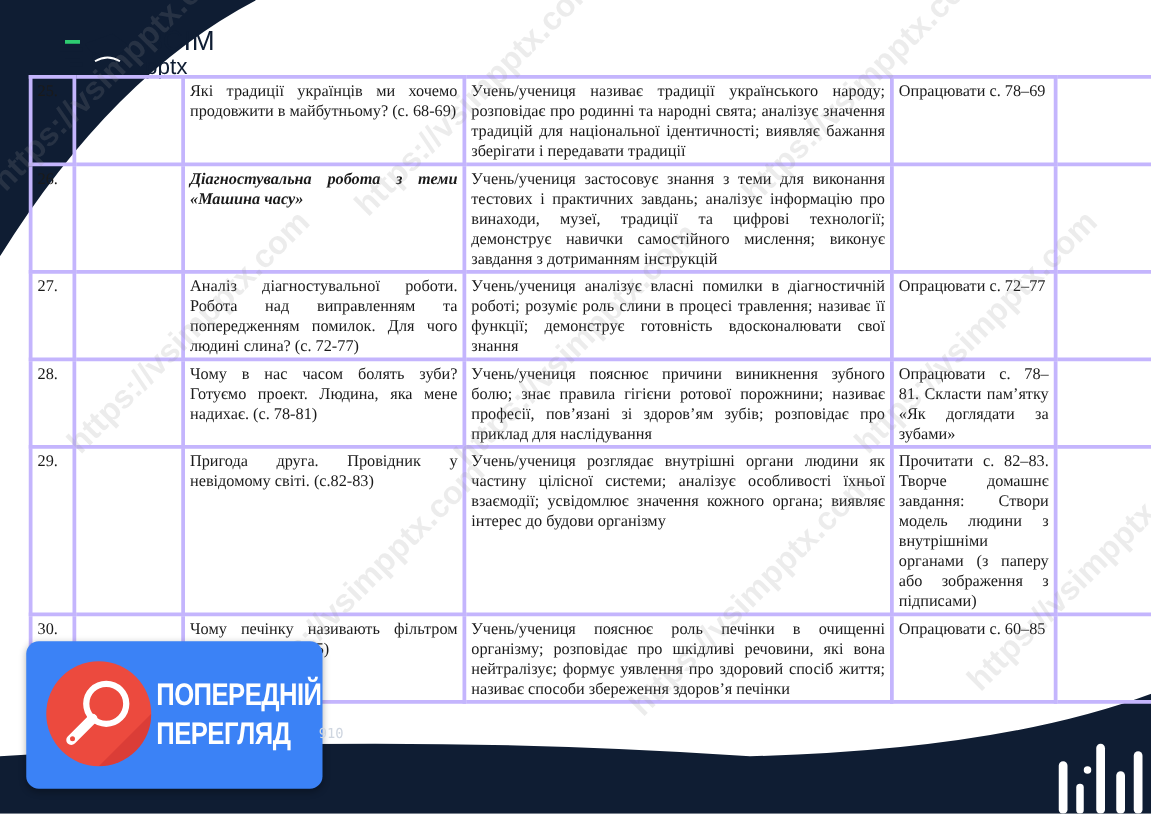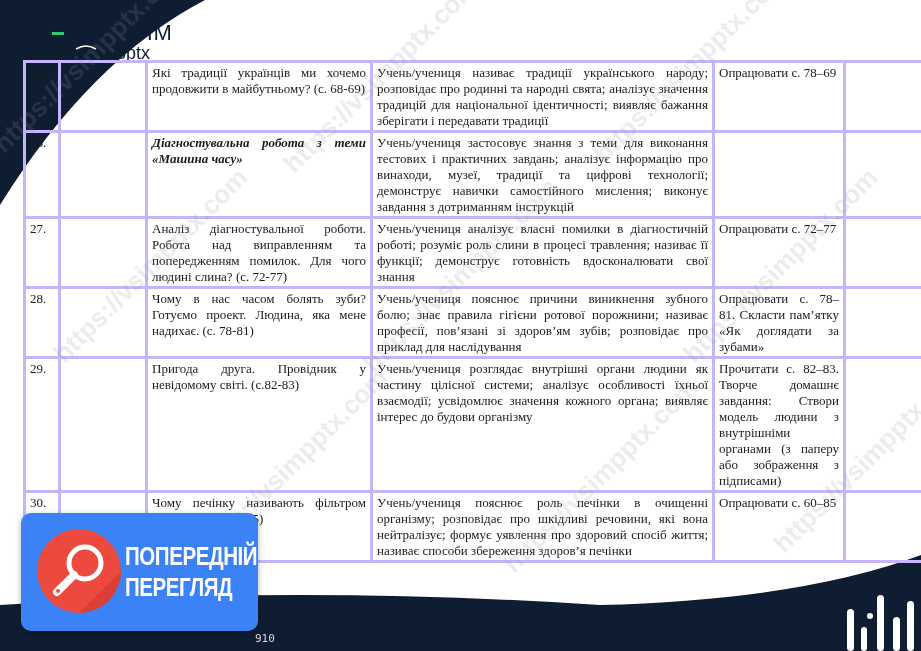--- a/index.html
+++ b/index.html
@@ -17,21 +17,21 @@
   td.outcome{width:331px;}
   td.hw{width:120px;}
   td.note{width:69px;}
   tr.section td{background:#e8e8e8;text-align:center;font-weight:bold;padding:1px 4px;}
   .bold-italic{font-weight:bold;font-style:italic;}
   .watermarks{position:absolute;left:0;top:0;width:921px;height:651px;pointer-events:none;overflow:hidden;}
   .wm{position:absolute;font-family:"Liberation Sans",sans-serif;font-size:26px;color:rgba(150,150,150,0.18);transform:rotate(-45deg);white-space:nowrap;font-weight:bold;}
   .preview-badge{position:absolute;left:21px;top:513px;width:237px;height:118px;background:#3b82f6;border-radius:10px;box-shadow:0 2px 6px rgba(0,0,0,0.3);}
   .badge-circle{position:absolute;left:16px;top:16px;width:84px;height:84px;border-radius:50%;background:#ec4a3e;overflow:hidden;}
   .badge-text{position:absolute;left:104px;top:28px;font-family:"Liberation Sans",sans-serif;font-weight:bold;color:#fff;font-size:25px;line-height:31px;letter-spacing:-0.5px;transform:scaleX(0.82);transform-origin:left top;}
-  .footer-num{position:absolute;left:255px;top:632px;font-family:"DejaVu Sans Mono",monospace;font-size:11px;color:#cfd6e0;}
+  .footer-num{position:absolute;left:255px;top:580px;font-family:"DejaVu Sans Mono",monospace;font-size:11px;color:#cfd6e0;}
   .bars{position:absolute;right:0;bottom:0;}
 </style>
 </head>
 <body>
 
 <svg class="corner-tl" viewBox="0 0 921 651" xmlns="http://www.w3.org/2000/svg">
   <path d="M0,0 L205,0 Q90,60 0,205 Z" fill="#0f1d33"></path>
   <path d="M0,651 L0,605 Q300,585 600,605 Q800,600 921,555 L921,651 Z" fill="#0f1d33"></path>
 </svg>
 

